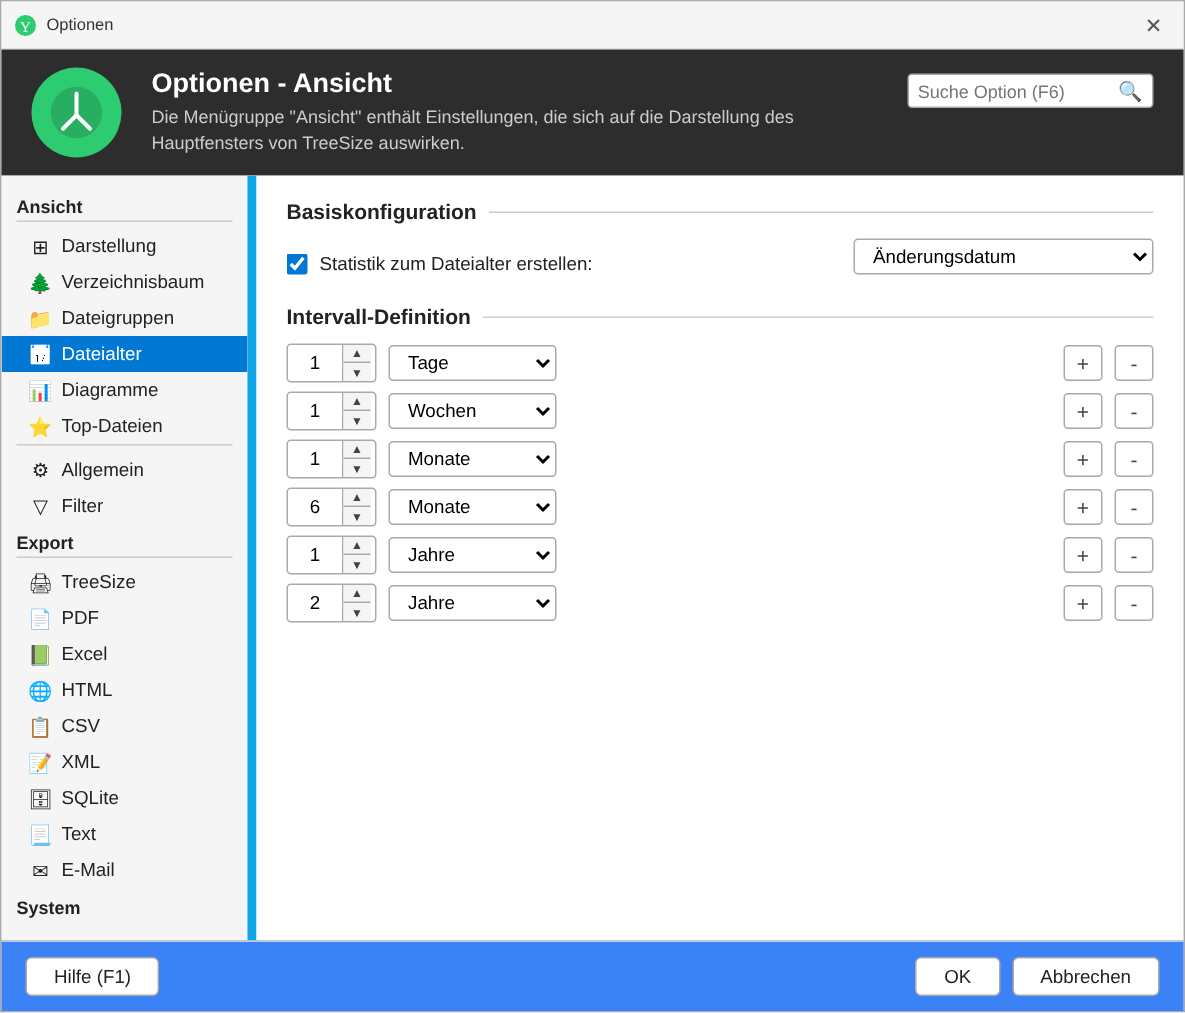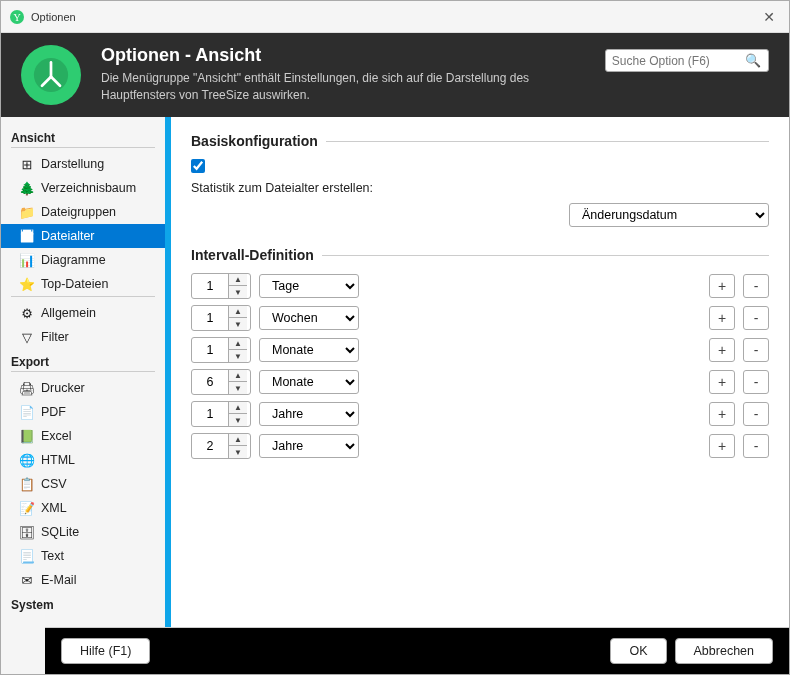--- a/index.html
+++ b/index.html
@@ -182,24 +182,23 @@
       content: '';
       flex: 1;
       border-top: 1px solid #ccc;
     }
 
     .basiskonfig {
       margin-bottom: 20px;
     }
     .checkbox-row {
       display: flex;
-      align-items: flex-start;
+      align-items: flex-end;
       gap: 8px;
       margin-bottom: 8px;
-      flex-direction: column;
     }
     .checkbox-row input[type=checkbox] {
       accent-color: #0078d4;
       width: 14px;
       height: 14px;
     }
     .checkbox-label {
       font-size: 12.5px;
       color: #222;
     }
@@ -253,47 +252,46 @@
       align-items: center;
       justify-content: center;
       cursor: pointer;
       font-size: 8px;
       background: #f5f5f5;
       color: #444;
     }
     .spin-arrow:first-child { border-bottom: 1px solid #aaa; }
 
     .unit-select {
-      width: 100px;
+      width: 112px;
       min-width: 80px;
     }
     .spacer { flex: 1; }
     .plus-btn, .minus-btn {
       width: 26px;
       height: 24px;
       border: 1px solid #aaa;
       border-radius: 3px;
       background: white;
       cursor: pointer;
       display: flex;
       align-items: center;
       justify-content: center;
       font-size: 14px;
       color: #444;
     }
 
     .footer {
       border-top: 1px solid #ccc;
-      background: #000000;
+      background: #3b82f6;
       padding: 10px 16px;
       display: flex;
       align-items: center;
       justify-content: space-between;
       flex-shrink: 0;
-      margin-left: 44px;
     }
     .footer-left { }
     .footer-right {
       display: flex;
       gap: 8px;
       border-radius: 11px;
     }
     .btn {
       padding: 5px 18px;
       border: 1px solid #aaa;
@@ -382,21 +380,21 @@
           <span>Allgemein</span>
         </div>
         <div class="sidebar-item">
           <span class="si-icon">▽</span>
           <span>Filter</span>
         </div>
         <div class="sidebar-section-label">Export</div>
         <hr class="sidebar-divider">
         <div class="sidebar-item">
           <span class="si-icon">🖨</span>
-          <span>Drucker</span>
+          <span>TreeSize</span>
         </div>
         <div class="sidebar-item">
           <span class="si-icon">📄</span>
           <span>PDF</span>
         </div>
         <div class="sidebar-item">
           <span class="si-icon">📗</span>
           <span>Excel</span>
         </div>
         <div class="sidebar-item">

